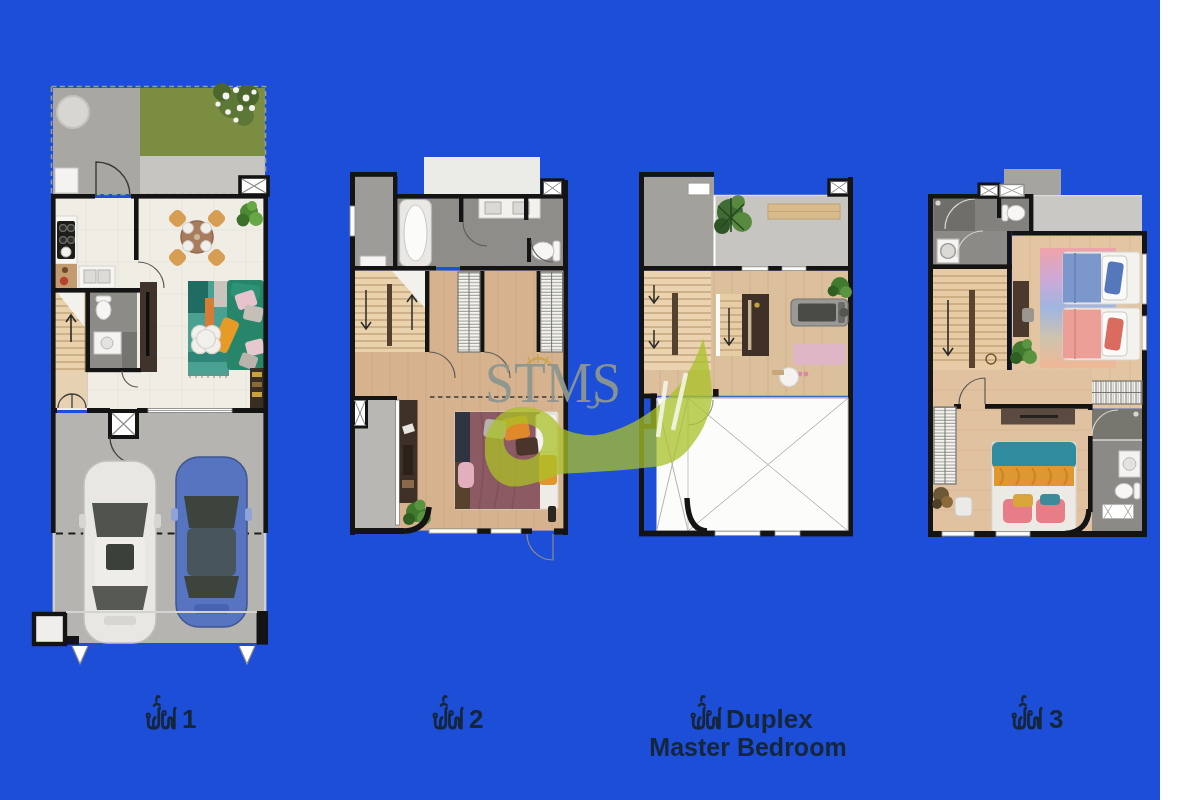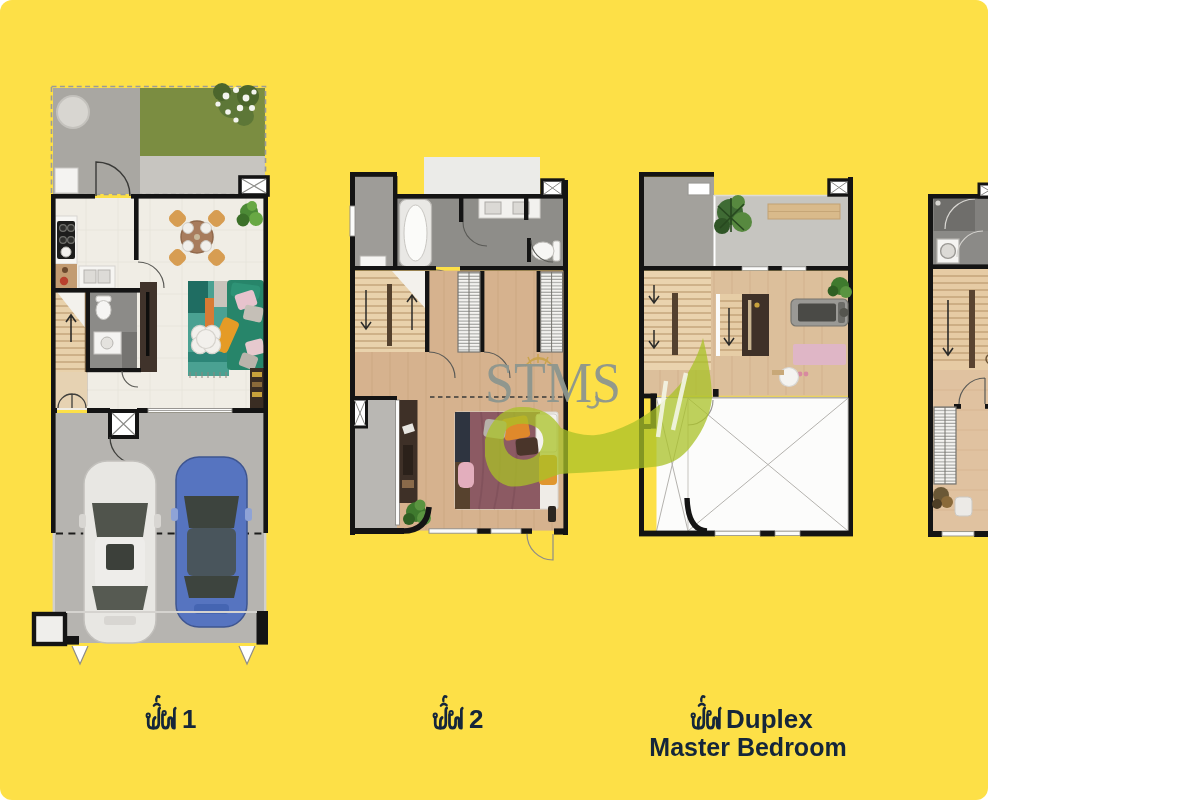--- a/index.html
+++ b/index.html
@@ -1,17 +1,17 @@
 <!DOCTYPE html>
 <html><head>
 <meta charset="utf-8">
 <style>
   html,body{margin:0;padding:0;background:#ffffff;}
-  #page{position:relative;width:988px;height:800px;background:#fde047;overflow:hidden;
-        font-family:"Liberation Sans",sans-serif;border-radius:12px;}
+  #page{position:relative;width:1160px;height:800px;background:#1d4ed8;overflow:hidden;
+        font-family:"Liberation Sans",sans-serif;}
   svg{display:block;}
 </style>
 </head>
 <body>
 <div id="page">
 <svg width="1200" height="800" viewBox="0 0 1200 800">
 <defs>
   <g id="chanG" fill="none" stroke="#15263a" stroke-linecap="round" stroke-linejoin="round">
     <g stroke-width="3.1">
       <path d="M4.8,15.6 L4.8,21.6 Q4.8,26 9,26 L12.2,26 Q16.8,26 16.8,21 L16.8,8 Q16.8,6.6 17.8,6.2"></path>

